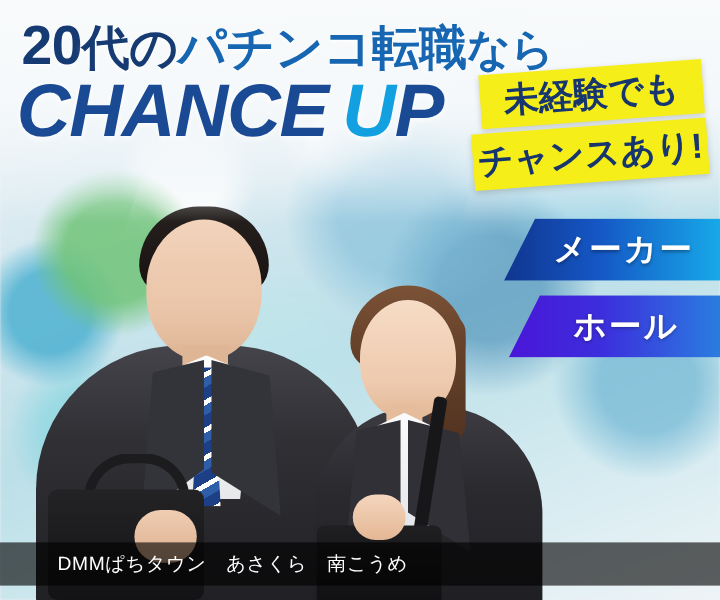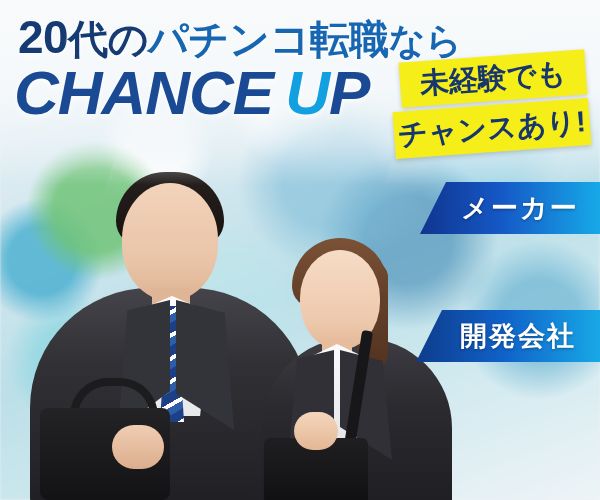--- a/index.html
+++ b/index.html
@@ -225,19 +225,22 @@
     <span>未経験でも</span>
   </div>
   <div class="badge badge2">
     <span>チャンスあり!</span>
   </div>
 
   <div class="tags">
     <div class="tag t1">
       <span>メーカー</span>
     </div>
-    <div class="tag t3">
-      <span>開発会社</span>
-    </div>
-  </div>
-
+    <div class="tag t2">
+      <span>ホール</span>
+    </div>
+  </div>
+
+  <div class="credit-bar">
+    <div class="credit-text">DMMぱちタウン　あさくら　南こうめ</div>
+  </div>
 
 </div>
 
 </body></html>

